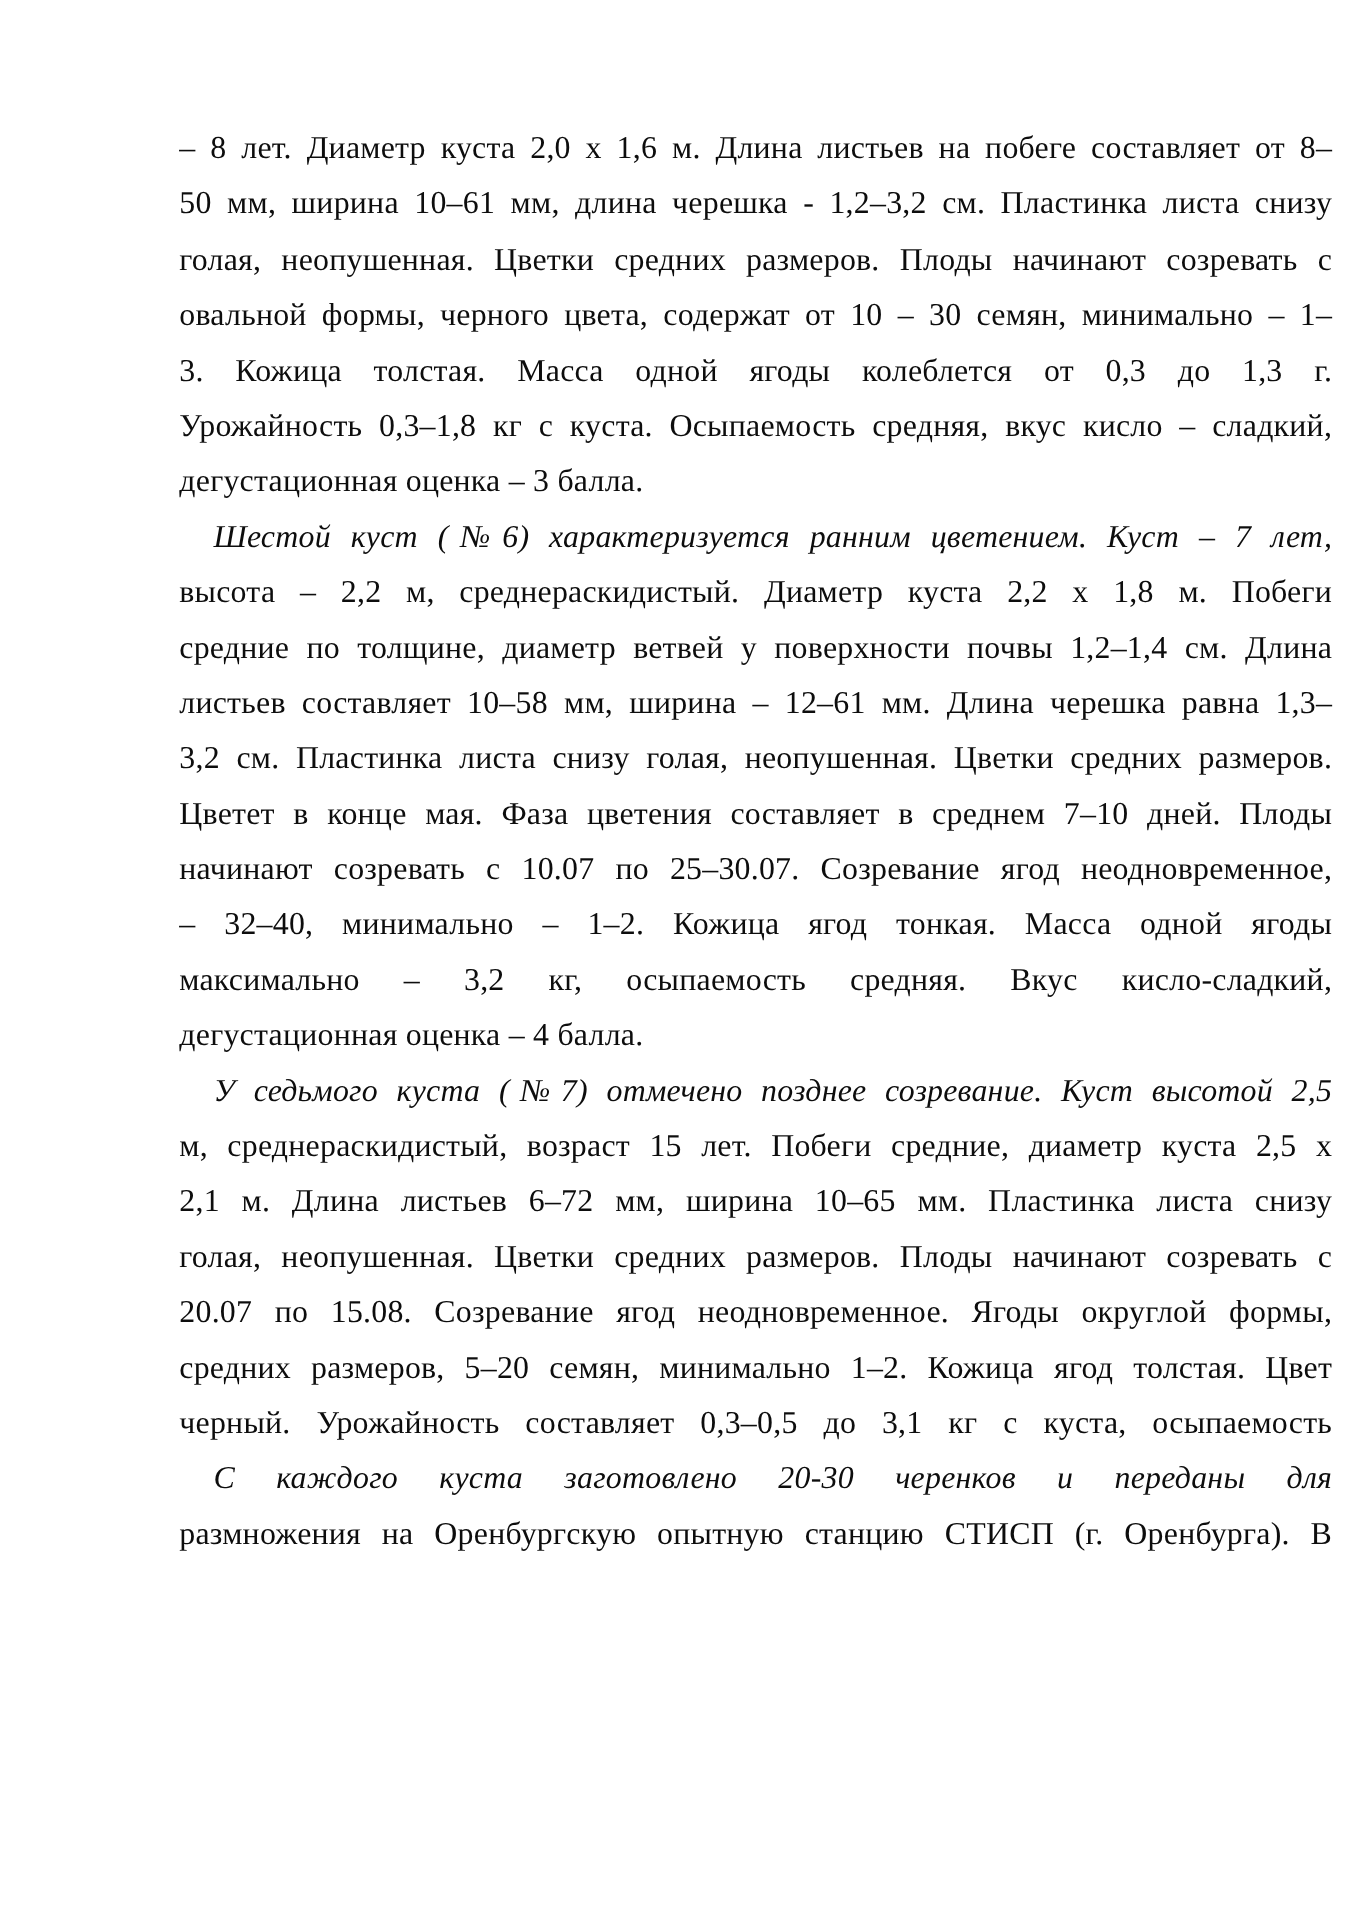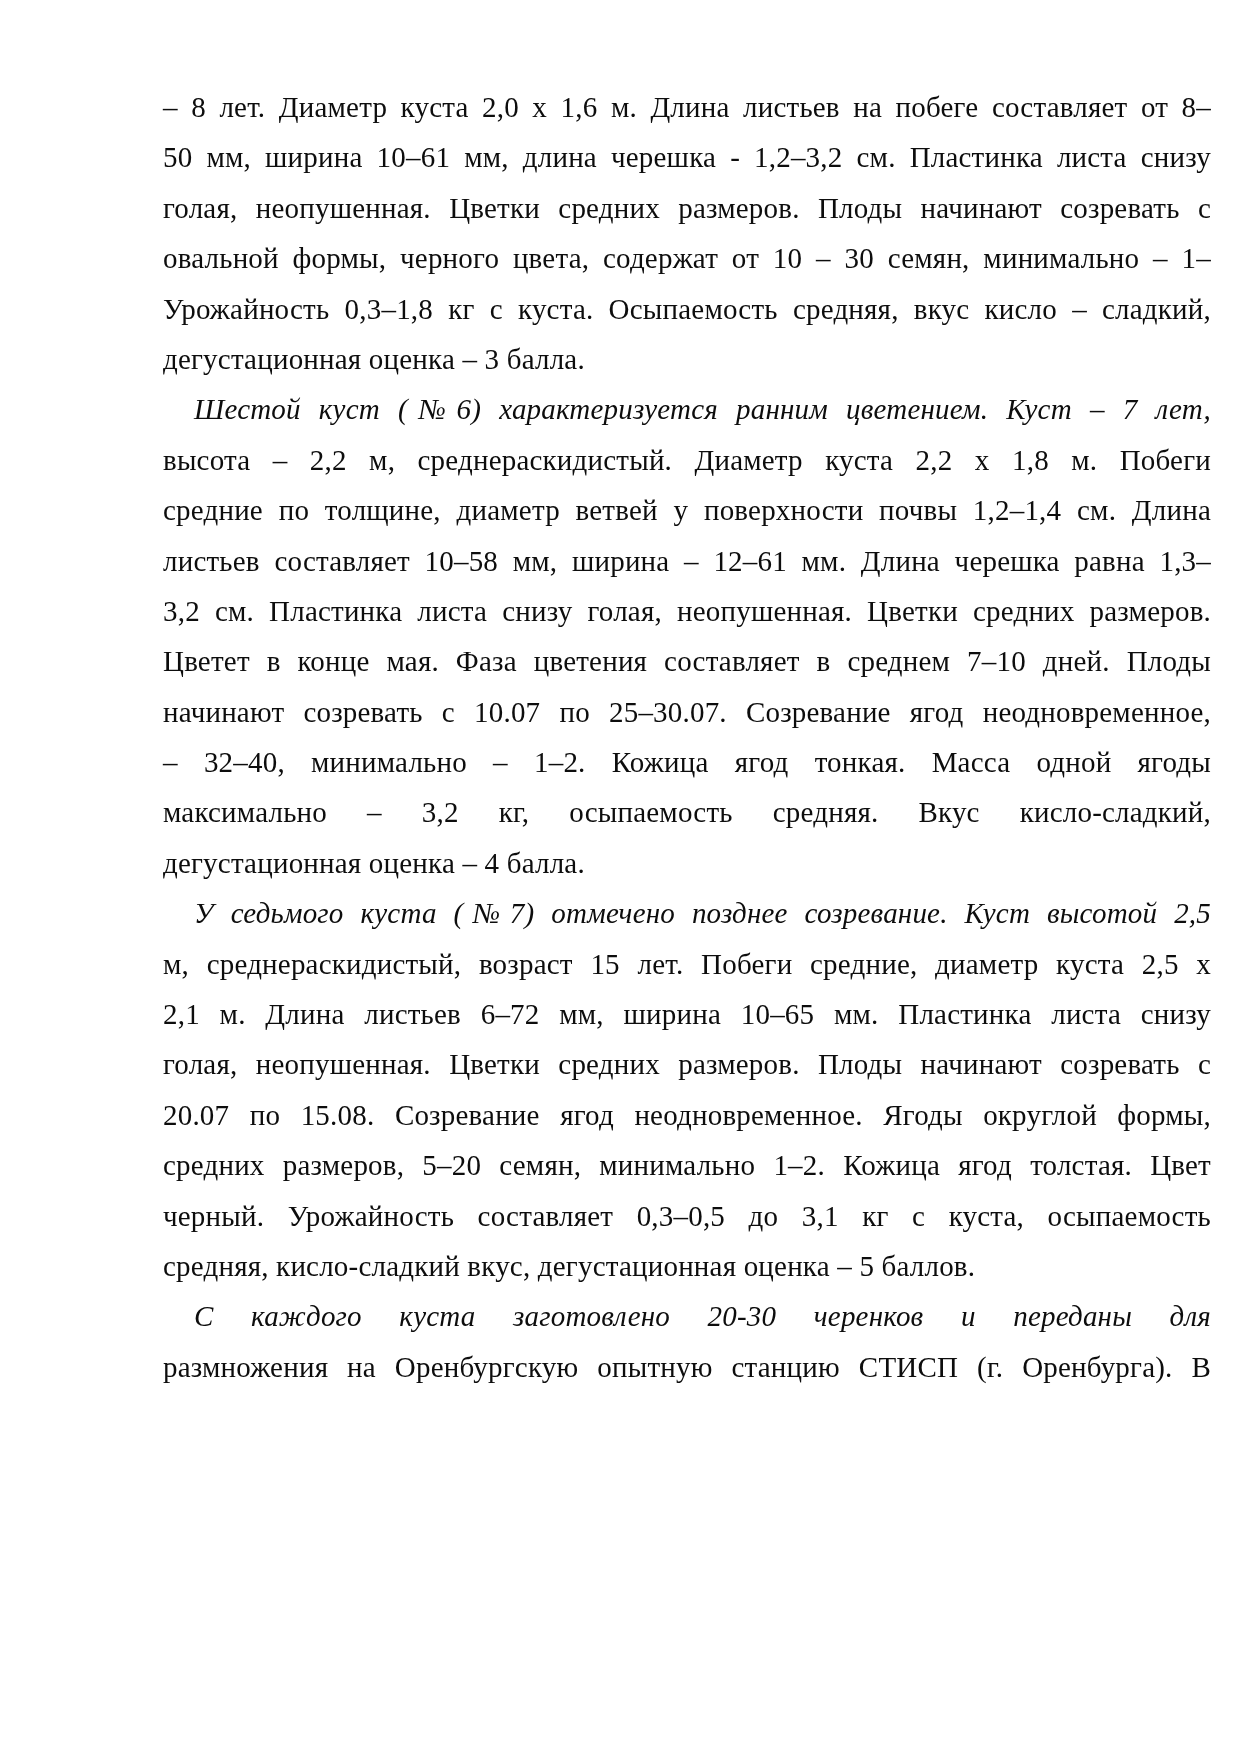--- a/index.html
+++ b/index.html
@@ -12,21 +12,21 @@
     width: 1241px;
     height: 1755px;
     background: #ffffff;
     overflow: hidden;
     font-family: "Liberation Serif", "DejaVu Serif", serif;
     color: #0d0d0d;
   }
   .text-block {
     position: absolute;
     left: 163px;
-    top: 82px;
+    top: 110px;
     width: 1048px;
   }
   .para {
     margin: 0;
     padding: 0;
   }
   .line {
     font-size: 29px;
     line-height: 50.4px;
     height: 50.4px;
@@ -47,20 +47,21 @@
 </head>
 <body>
 
 <div class="page">
   <div class="text-block">
       <div class="para">
         <div class="line just">– 8 лет. Диаметр куста 2,0 х 1,6 м. Длина листьев на побеге составляет от 8–</div>
         <div class="line just">50 мм, ширина 10–61 мм, длина черешка - 1,2–3,2 см. Пластинка листа снизу</div>
         <div class="line just">голая, неопушенная. Цветки средних размеров. Плоды начинают созревать с</div>
         <div class="line just">овальной формы, черного цвета, содержат от 10 – 30 семян, минимально – 1–</div>
+        <div class="line just">3. Кожица толстая. Масса одной ягоды колеблется от 0,3 до 1,3 г.</div>
         <div class="line just">Урожайность 0,3–1,8 кг с куста. Осыпаемость средняя, вкус кисло – сладкий,</div>
         <div class="line">дегустационная оценка – 3 балла.</div>
       </div>
       <div class="para">
         <div class="line just indent">Шестой куст (№6) характеризуется ранним цветением. Куст – 7 лет,</div>
         <div class="line just">высота – 2,2 м, среднераскидистый. Диаметр куста 2,2 х 1,8 м. Побеги</div>
         <div class="line just">средние по толщине, диаметр ветвей у поверхности почвы 1,2–1,4 см. Длина</div>
         <div class="line just">листьев составляет 10–58 мм, ширина – 12–61 мм. Длина черешка равна 1,3–</div>
         <div class="line just">3,2 см. Пластинка листа снизу голая, неопушенная. Цветки средних размеров.</div>
         <div class="line just">Цветет в конце мая. Фаза цветения составляет в среднем 7–10 дней. Плоды</div>
@@ -70,20 +71,19 @@
         <div class="line">дегустационная оценка – 4 балла.</div>
       </div>
       <div class="para">
         <div class="line just indent">У седьмого куста (№7) отмечено позднее созревание. Куст высотой 2,5</div>
         <div class="line just">м, среднераскидистый, возраст 15 лет. Побеги средние, диаметр куста 2,5 х</div>
         <div class="line just">2,1 м. Длина листьев 6–72 мм, ширина 10–65 мм. Пластинка листа снизу</div>
         <div class="line just">голая, неопушенная. Цветки средних размеров. Плоды начинают созревать с</div>
         <div class="line just">20.07 по 15.08. Созревание ягод неодновременное. Ягоды округлой формы,</div>
         <div class="line just">средних размеров, 5–20 семян, минимально 1–2. Кожица ягод толстая. Цвет</div>
         <div class="line just">черный. Урожайность составляет 0,3–0,5 до 3,1 кг с куста, осыпаемость</div>
-        <div class="line">средняя, кисло-сладкий вкус, дегустационная оценка – 5 баллов.</div>
       </div>
       <div class="para">
         <div class="line just indent">С каждого куста заготовлено 20-30 черенков и переданы для</div>
         <div class="line just">размножения на Оренбургскую опытную станцию СТИСП (г. Оренбурга). В</div>
       </div>
     </div>
 </div>
 
 </body></html>

